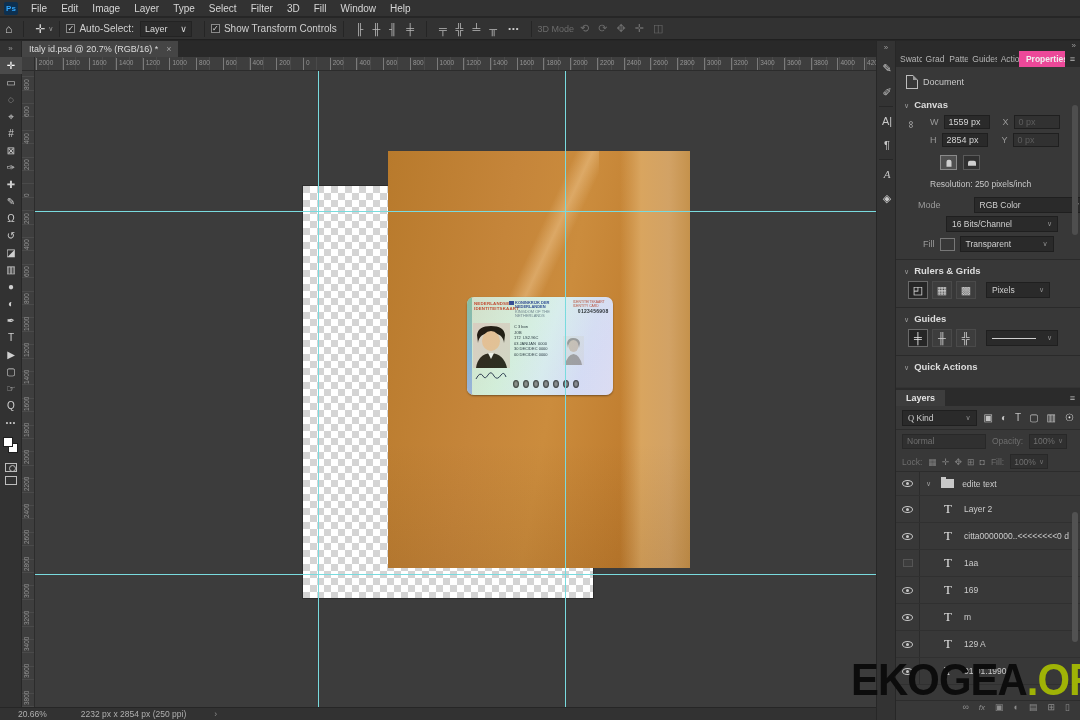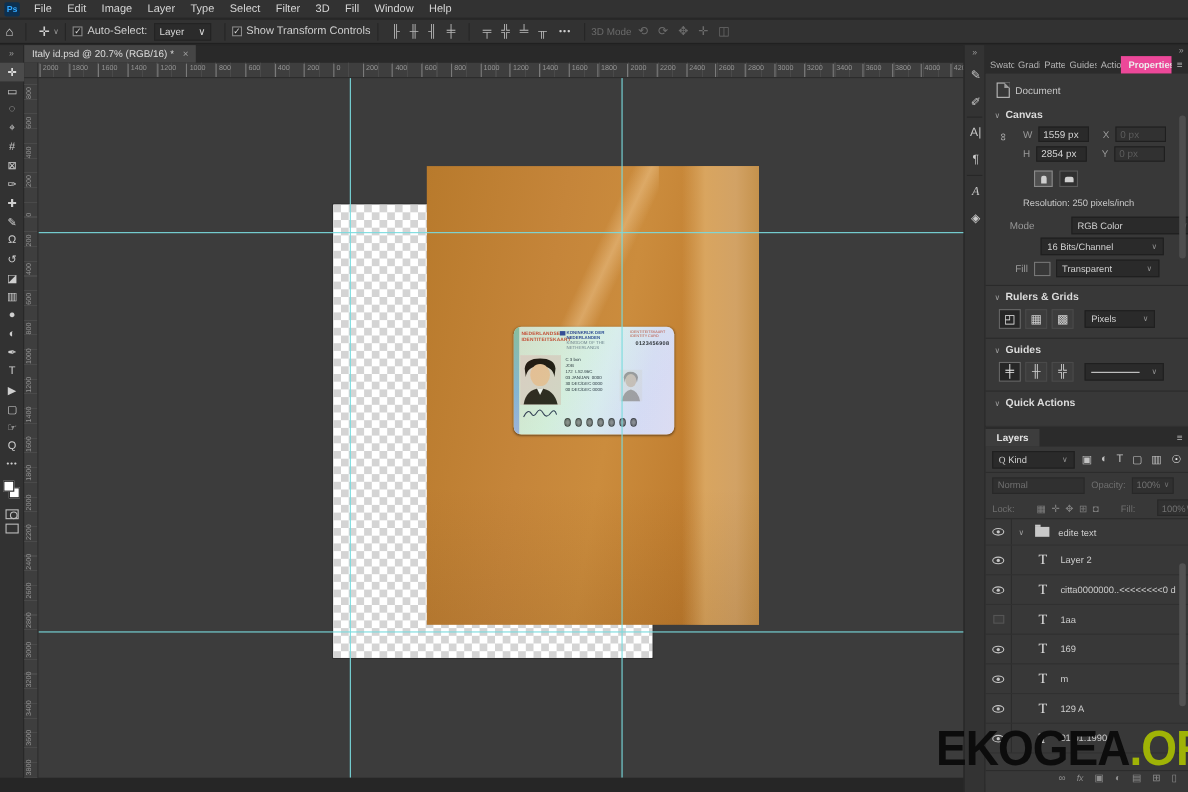--- a/index.html
+++ b/index.html
@@ -173,21 +173,21 @@
   #layers-menu { margin-left:auto; color:#bbb; padding:0 5px 3px; font-size:9px; }
   #filter-row { height:24px; display:flex; align-items:center; padding:0 6px; gap:7px; border-bottom:1px solid #2c2c2c; }
   #kind-select { width:78px; height:16px; }
   .filter-icon { color:#c2c2c2; font-size:10px; }
   .filter-icon.bulb { color:#f0f0f0; margin-left:2px; }
   #blend-row { height:22px; display:flex; align-items:center; padding:0 6px; gap:6px; font-size:8.5px; color:#6e6e6e; }
   #blend-select { width:84px; height:15px; background:#303030; border:1px solid #282828; color:#707070;
     display:flex; align-items:center; padding:0 4px; }
   #opacity-box { width:38px; height:15px; background:#303030; border:1px solid #282828; color:#707070;
     display:flex; align-items:center; justify-content:space-between; padding:0 3px; }
-  #lock-row { height:20px; display:flex; align-items:center; padding:0 6px; gap:20px; font-size:8.5px; color:#6e6e6e;
+  #lock-row { height:20px; display:flex; align-items:center; padding:0 6px; gap:6px; font-size:8.5px; color:#6e6e6e;
     border-bottom:1px solid #2c2c2c; }
   .lock-icon { color:#7d7d7d; font-size:9px; }
   #fill-box { width:38px; height:15px; background:#303030; border:1px solid #282828; color:#707070;
     display:flex; align-items:center; justify-content:space-between; padding:0 3px; }
   #layer-list { position:relative; }
   .layer-row { display:flex; align-items:center; height:27px; border-bottom:1px solid #303030; }
   .eye-cell { width:24px; height:100%; border-right:1px solid #2c2c2c; display:flex; align-items:center; justify-content:center; }
   .eye { width:11px; height:7px; border:1px solid #c6c6c6; border-radius:50%; position:relative; }
   .eye::after { content:''; position:absolute; width:3px; height:3px; background:#c6c6c6; border-radius:50%; left:3px; top:1px; }
   .eye-empty { width:10px; height:8px; border:1px solid #555; background:#3d3d3d; }
@@ -438,20 +438,25 @@
         </div>
     </div>
 
     <div id="guides"></div>
   <div class="guide-h" style="top: 140px; background: rgb(121, 219, 222);"></div>
       <div class="guide-h" style="top: 503px; background: rgb(121, 219, 222);"></div>
       <div class="guide-v" style="left: 283px; background: rgb(121, 219, 222);"></div>
       <div class="guide-v" style="left: 530px; background: rgb(121, 219, 222);"></div>
     </div>
 
+  <div id="statusbar">
+    <span id="status-zoom">20.66%</span>
+    <span id="status-doc">2232 px x 2854 px (250 ppi)</span>
+    <span id="status-arrow">›</span>
+  </div>
 
   <div id="narrowdock">
     <div class="tb-collapse">»</div>
     <div id="dock-icons">
         <div class="dock-icon">✎</div>
         <div class="dock-icon">✐</div>
         <div class="dock-sep"></div>
         <div class="dock-icon">A|</div>
         <div class="dock-icon">¶</div>
         <div class="dock-sep"></div>

